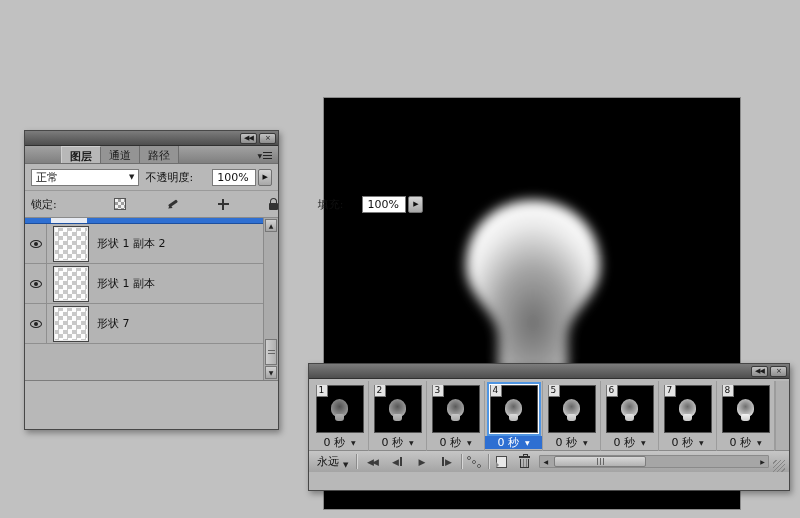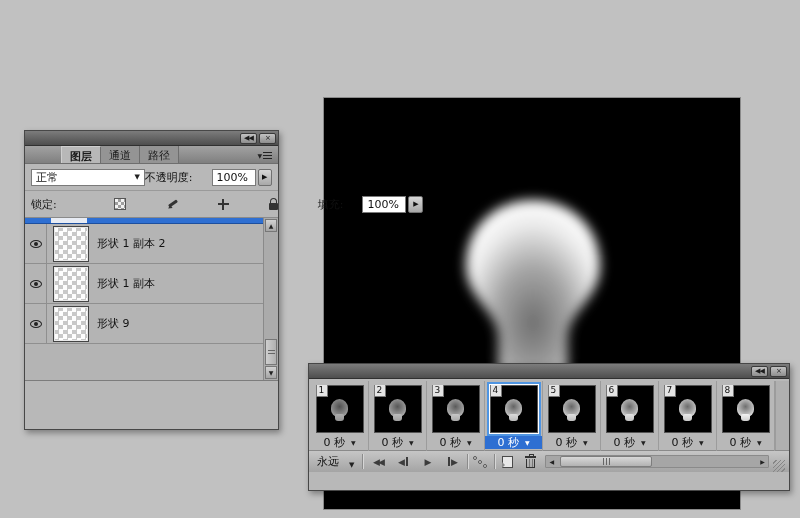--- a/index.html
+++ b/index.html
@@ -23,21 +23,21 @@
   .menu-icon { display:flex; align-items:center; gap:1px; margin:0 6px 4px 0; cursor:pointer; }
   .menu-icon .tri { font-size:6px; color:#222; }
   .menu-icon .lines { width:9px; height:7px; background:repeating-linear-gradient(180deg,#222 0 1px,transparent 1px 3px); }
 
   
   .layers-panel { left:24px; top:130px; width:255px; height:300px; }
   .prow { display:flex; align-items:center; padding:0 6px; }
   .blend-row { height:27px; border-bottom:1px solid #9a9a9a; }
   .dropdown { display:flex; align-items:center; justify-content:space-between; background:#fff; border:1px solid #7a7a7a;
               height:17px; padding:0 4px; cursor:pointer; }
-  .blend-dd { width:118px; }
+  .blend-dd { width:118px; margin-right:6px; }
   .dd-arrow { font-size:7px; color:#222; margin-left:4px; }
   .field-label { white-space:nowrap; margin-right:19px; }
   .value-box { background:#fff; border:1px solid #7a7a7a; height:17px; min-width:44px; padding:1px 4px; display:flex; align-items:center; }
   .spin-btn { width:15px; height:17px; margin-left:2px; display:flex; align-items:center; justify-content:center; font-size:7px;
               background:linear-gradient(180deg,#d6d6d6,#a8a8a8); border:1px solid #707070; border-radius:2px; cursor:pointer; }
   .unify-row { height:28px; border-bottom:1px solid #9a9a9a; }
   .lock-row { height:27px; border-bottom:1px solid #8a8a8a;gap:38px; }
   .icon-slot { display:flex; align-items:center; justify-content:center; width:17px; height:16px; margin-right:2px; cursor:pointer; }
   .right-group { margin-left:auto; display:flex; align-items:center; }
 
@@ -107,21 +107,21 @@
   .mini-bulb .head { width:17px; height:18px; border-radius:50% 50% 42% 42%; filter:blur(.6px);
             background:radial-gradient(circle at 50% 42%, #6f6f6f 0%, #b9b9b9 55%, #fdfdfd 95%); }
   .mini-bulb .base { width:9px; height:7px; margin-top:-3px; background:linear-gradient(180deg,#f2f2f2,#cfcfcf); border-radius:2px 2px 3px 3px; filter:blur(.4px); }
   .timing { margin-top:3px; height:13px; display:flex; align-items:center; justify-content:center; gap:2px; width:100%; }
   .timing .dd-arrow { font-size:6px; }
   .frame.selected .fthumb { outline:2px solid #4f95e2; outline-offset:1px; box-shadow:0 0 0 1px #fff; }
   .frame.selected .timing { background:#2e6fd2; color:#fff; }
   .frame.selected .timing .dd-arrow { color:#fff; }
   .frames-end { flex:1; background:#b0b0b0; border-left:1px solid #9c9c9c; }
   .controls { height:21px; background:linear-gradient(180deg,#c6c6c6,#a4a4a4); display:flex; align-items:center; padding:0 4px; gap:4px; }
-  .loop-dd { display:flex; align-items:flex-end; gap:6px; padding:0 4px; cursor:pointer; }
+  .loop-dd { display:flex; align-items:flex-end; padding:0 4px; cursor:pointer; }
   .vsep { width:1px; height:15px; background:#8b8b8b; box-shadow:1px 0 0 #d6d6d6; }
   .pbtn { display:flex; align-items:center; justify-content:center; gap:1px; width:21px; height:16px; color:#3c3c3c; font-size:9px; cursor:pointer; }
   .pbtn .vbar { width:2px; height:9px; background:#3c3c3c; }
   .tween-ic { position:relative; width:18px; height:12px; cursor:pointer; }
   .tween-ic i { position:absolute; width:4px; height:4px; border:1px solid #555; border-radius:50%; background:#cfcfcf; }
   .tween-ic i:nth-child(1){left:1px;top:0;} .tween-ic i:nth-child(2){left:6px;top:4px;} .tween-ic i:nth-child(3){left:11px;top:8px;}
   .hscroll { flex:1; position:relative; height:13px; background:#a6a6a6; border:1px solid #8a8a8a; border-radius:1px; display:flex; align-items:center; }
   .hs-btn { width:11px; height:11px; display:flex; align-items:center; justify-content:center; font-size:6px; color:#222; cursor:pointer; }
   .hs-btn.right { margin-left:auto; }
   .hs-thumb { position:absolute; left:14px; width:92px; height:11px; background:linear-gradient(180deg,#d8d8d8,#b2b2b2); border:1px solid #7d7d7d; border-radius:2px;
@@ -219,21 +219,21 @@
             <span class="mini-eye"></span>
           </span>
         <span class="lthumb"></span>
         <span class="lname">形状 1 副本</span>
       </div>
       <div class="lrow">
         <span class="eye-col">
             <span class="mini-eye"></span>
           </span>
         <span class="lthumb"></span>
-        <span class="lname">形状 9</span>
+        <span class="lname">形状 7</span>
       </div>
 
       <div class="vscroll">
         <span class="sbtn up">▲</span>
         <span class="sthumb">
             <i></i>
           </span>
         <span class="sbtn down">▼</span>
       </div>
     </div>

